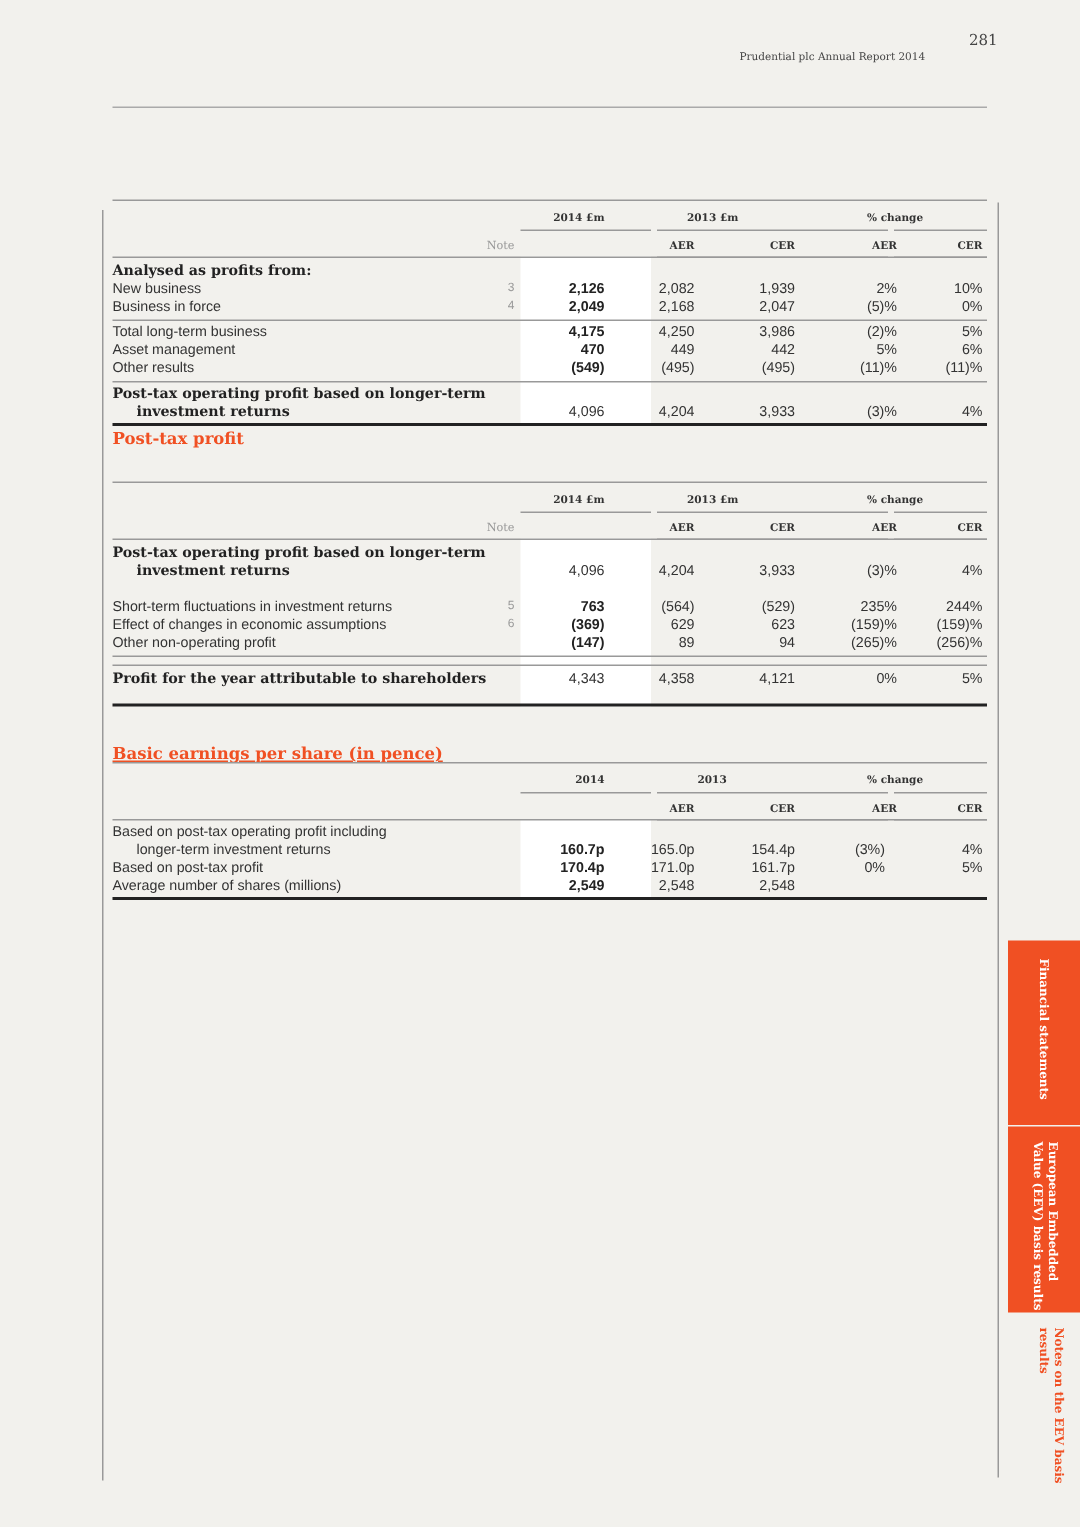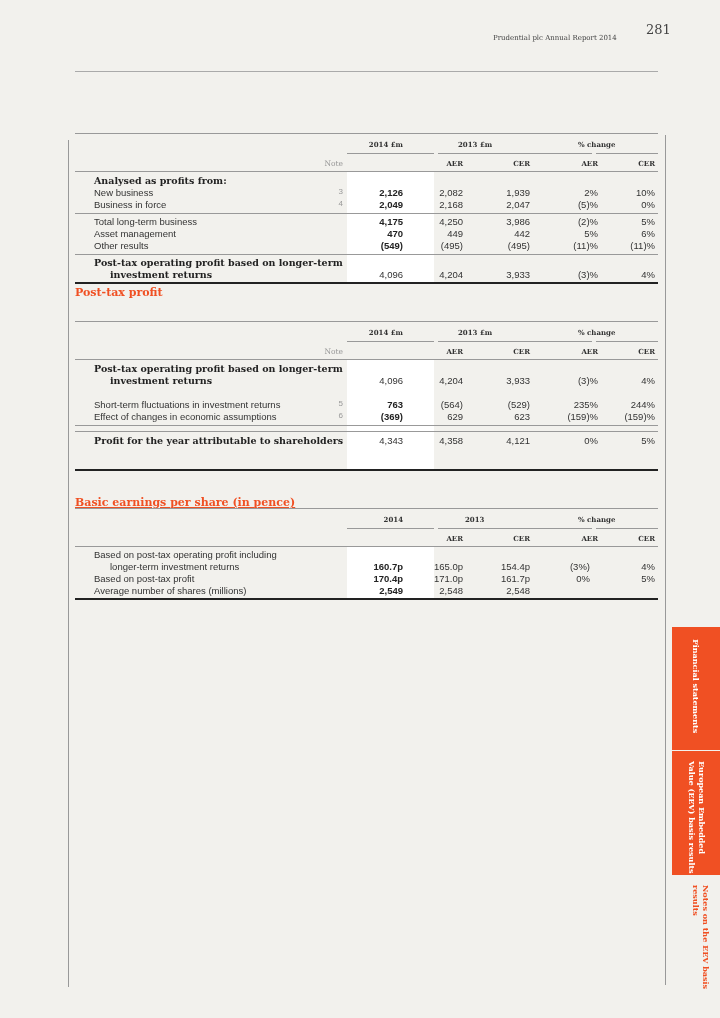--- a/index.html
+++ b/index.html
@@ -1,35 +1,35 @@
 <!DOCTYPE html>
 <html><head>
 <meta charset="utf-8">
 <style>
   html, body { margin:0; padding:0; }
   body { width:720px; height:1018px; background:#f2f1ed; position:relative; overflow:hidden;
          font-family:"Liberation Sans", sans-serif; color:#333; }
   .serif { font-family:"DejaVu Serif", serif; }
   #header-title { position:absolute; left:493px; top:22px; font-size:7px; color:#444;margin-top:12px; }
-  #header-page { position:absolute; left:646px; top:22px; font-size:13px; color:#444; }
+  #header-page { position:absolute; left:646px; top:22px; font-size:10px; color:#444; }
   #top-rule { position:absolute; left:75px; top:71px; width:583px; height:1px; background:#aaa; }
   #left-vline { position:absolute; left:68px; top:140px; width:1px; height:847px; background:#999; }
   #right-vline { position:absolute; left:665px; top:135px; width:1px; height:850px; background:#999; }
 
   .tab { position:absolute; left:672px; width:48px; }
   .tab span { position:absolute; writing-mode:vertical-rl; font-size:8px; font-weight:bold; }
   #tab-fs { top:627px; height:123px; background:#f05023; }
   #tab-fs span { left:19px; top:12px; color:#fff; }
   #tab-eev { top:751px; height:124px; background:#f05023; }
   #tab-eev span { left:13px; top:10px; color:#fff; line-height:10px; }
   #tab-notes { top:875px; height:130px; }
   #tab-notes span { left:19px; top:10px; color:#f05023; }
 
   .tbl { position:absolute; left:75px; width:583px; font-size:9.5px; }
-  .row { position:relative; height:12px;margin-left:19px; }
+  .row { position:relative; height:12px; }
   .row span { position:absolute; top:0; white-space:nowrap; }
   .lbl { left:0; }
   .note { right:315px; color:#999; font-size:8px; }
   .c1 { right:255px; } .c2 { right:195px; } .c3 { right:128px; }
   .c4 { right:60px; } .c5 { right:3px; }
   .b { font-weight:bold; color:#222; }
   .hl { position:absolute; left:272px; width:87px; background:#fff; }
   .hdr1 { height:20px; border-top:1px solid #999; position:relative; font-size:7px; }
   .hdr1 span { position:absolute; top:6px; font-weight:bold;text-align:center; }
   .hdr2 { height:18px; position:relative; font-size:7px; }
@@ -190,20 +190,28 @@
   </div>
   <div class="row">
     <span class="lbl">Effect of changes in economic assumptions</span>
       <span class="note">6</span>
     <span class="c1 b">(369)</span>
       <span class="c2">629</span>
       <span class="c3">623</span>
       <span class="c4">(159)%</span>
       <span class="c5">(159)%</span>
   </div>
+  <div class="row">
+    <span class="lbl">Other non-operating profit</span>
+    <span class="c1 b">(147)</span>
+      <span class="c2">89</span>
+      <span class="c3">94</span>
+      <span class="c4">(265)%</span>
+      <span class="c5">(256)%</span>
+  </div>
   <div style="height:6px;position:relative;">
       <div class="rule" style="left:0;top:2px;"></div>
     </div>
   <div style="height:6px;position:relative;">
       <div class="rule" style="left:0;top:2px;"></div>
     </div>
   <div class="row">
     <span class="lbl b serif">Profit for the year attributable to shareholders</span>
     <span class="c1">4,343</span>
       <span class="c2">4,358</span>

